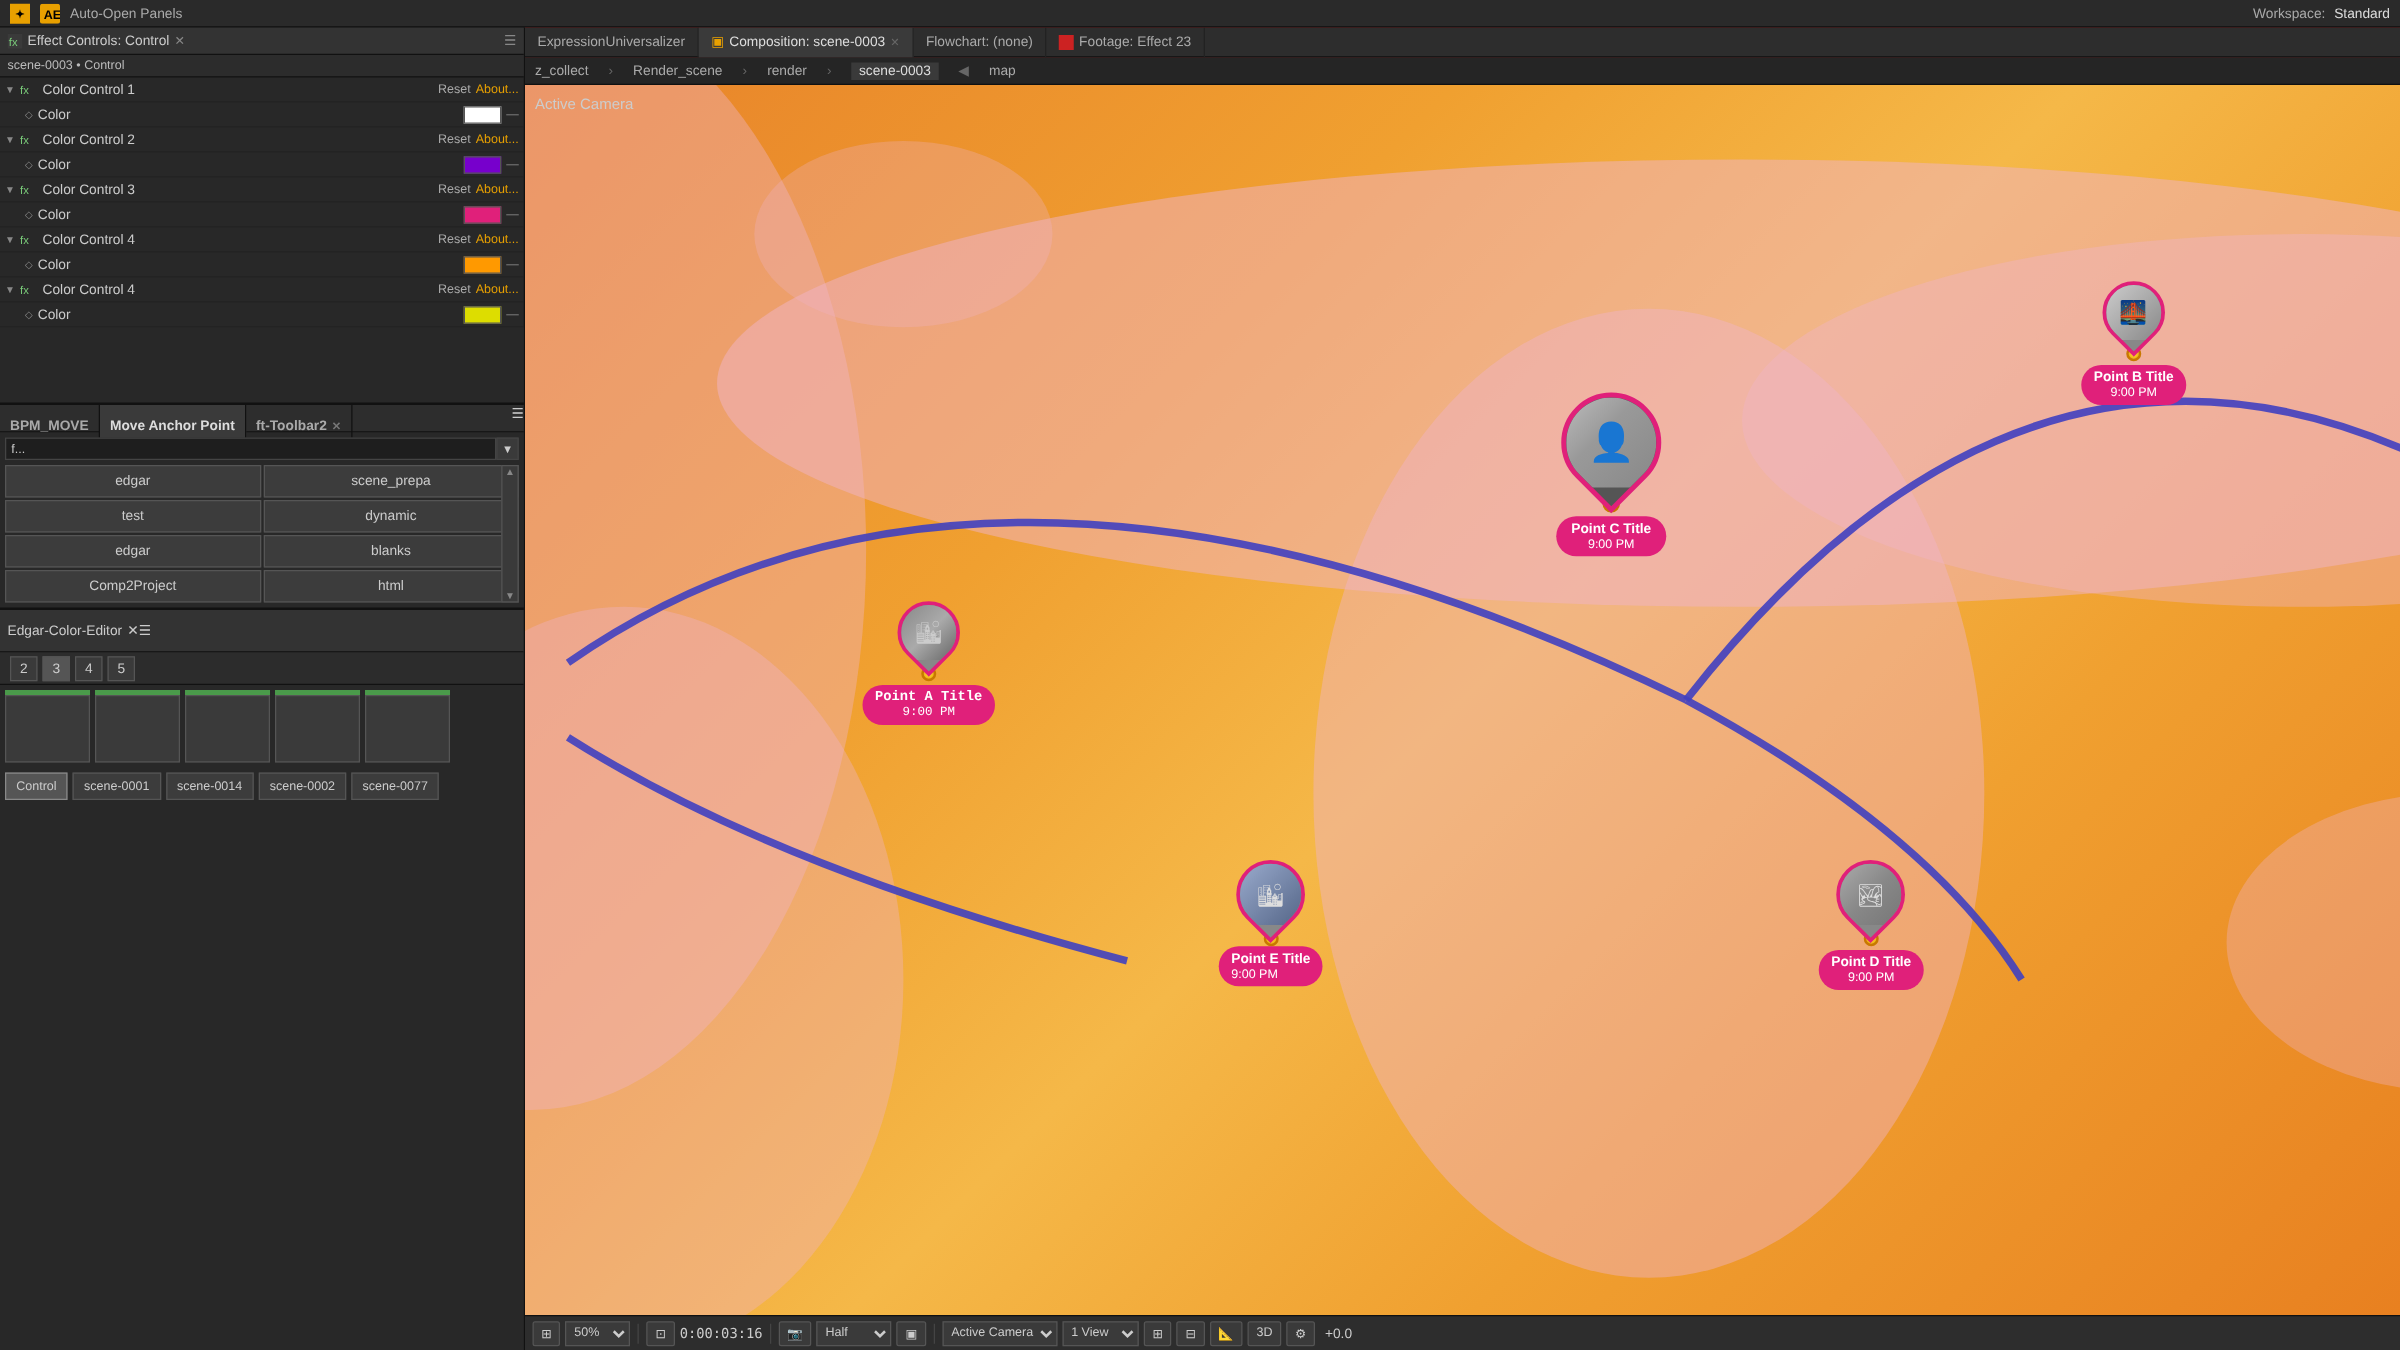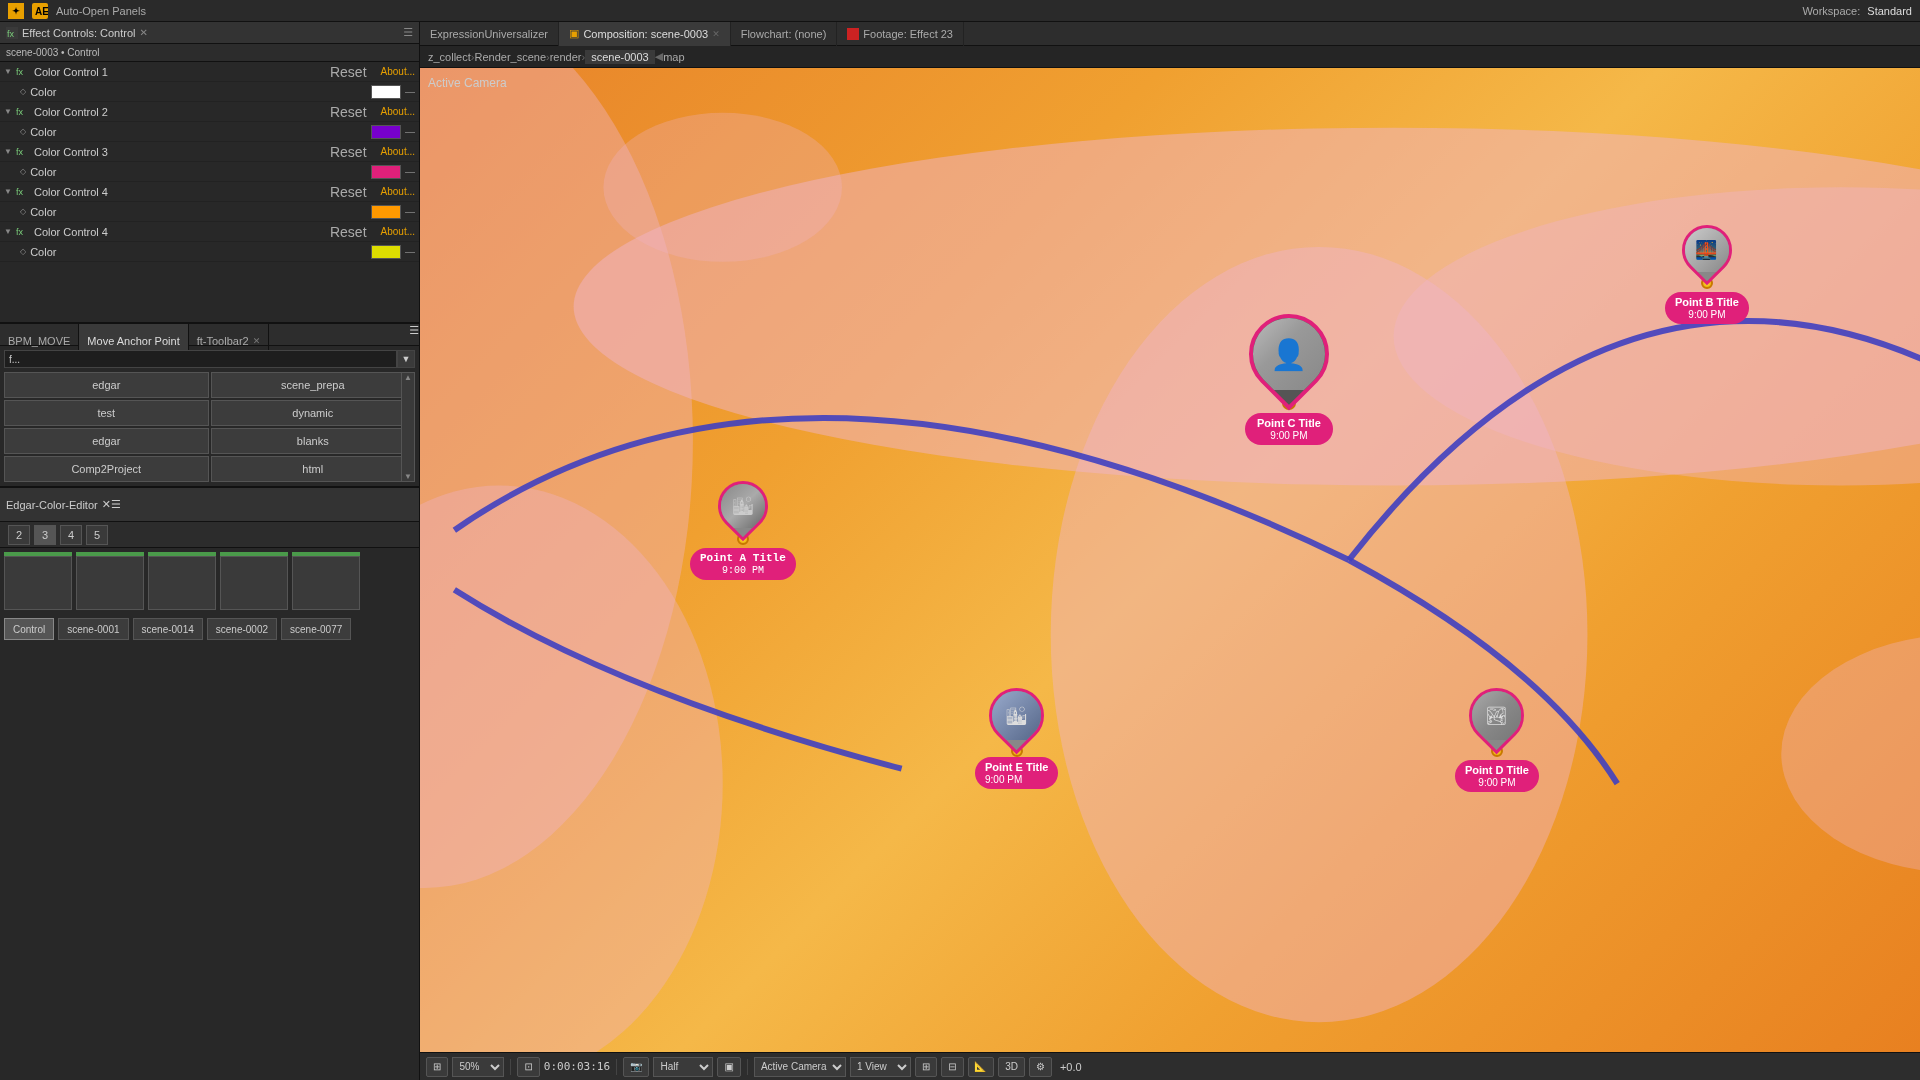--- a/index.html
+++ b/index.html
@@ -92,21 +92,21 @@
     .color-control-row .expand-arrow {
       color: #888; font-size: 8px; margin-right: 2px; width: 10px;
     }
     .color-control-row .fx-icon {
       color: #7acc7a; font-size: 9px; margin-right: 4px; width: 14px;
     }
     .color-control-row .ctrl-name {
       color: #ccc; font-size: 11px; flex: 1;
     }
     .color-control-row .reset-btn {
-      color: #aaa; font-size: 14px; margin-right: 14px; cursor: pointer;
+      color: #aaa; font-size: 10px; margin-right: 4px; cursor: pointer;
     }
     .color-control-row .about-btn {
       color: #e8a000; font-size: 10px; cursor: pointer;
     }
     .color-sub-row {
       display: flex;
       align-items: center;
       height: 20px;
       padding: 0 4px 0 20px;
       border-bottom: 1px solid #222;
@@ -137,20 +137,21 @@
     }
     .toolbar-tab {
       padding: 0 8px;
       height: 34px;
       display: flex;
       align-items: center;
       font-size: 11px;
       color: #aaa;
       cursor: pointer;
       border-right: 1px solid #111;
+      font-weight: bold;
     }
     .toolbar-tab.active {
       background: #3a3a3a;
       color: #ddd;
     }
     .toolbar-tab .tab-close { margin-left: 4px; font-size: 9px; color: #777; }
     .toolbar-content {
       padding: 4px;
       background: #282828;
     }
@@ -317,21 +318,21 @@
     .comp-tab-close { margin-left: 4px; font-size: 9px; color: #666; }
     .comp-breadcrumb {
       display: flex;
       align-items: center;
       height: 22px;
       background: #252525;
       padding: 0 8px;
       border-bottom: 1px solid #111;
       flex-shrink: 0;
       font-size: 11px;
-      gap: 0;
+      gap: 16px;
     }
     .breadcrumb-item { color: #aaa; cursor: pointer; }
     .breadcrumb-sep { color: #666; }
     .breadcrumb-active { color: #ddd; background: #3a3a3a; padding: 1px 6px; }
 
     .comp-viewport {
       flex: 1;
       position: relative;
       overflow: hidden;
     }

